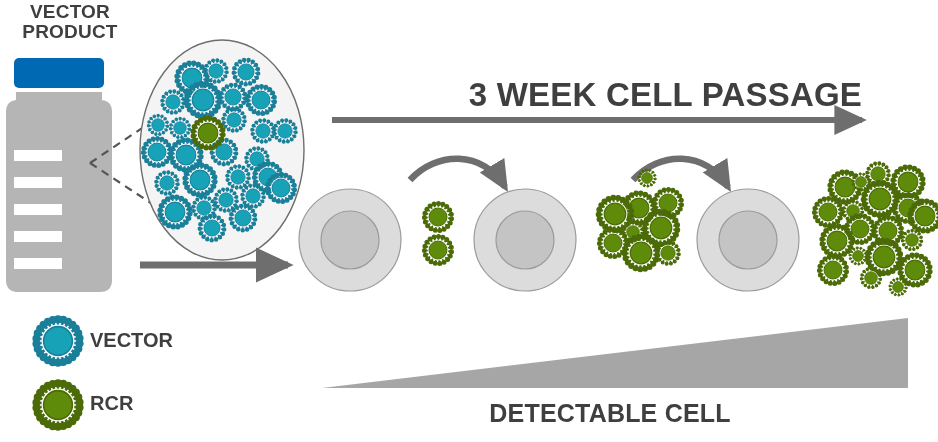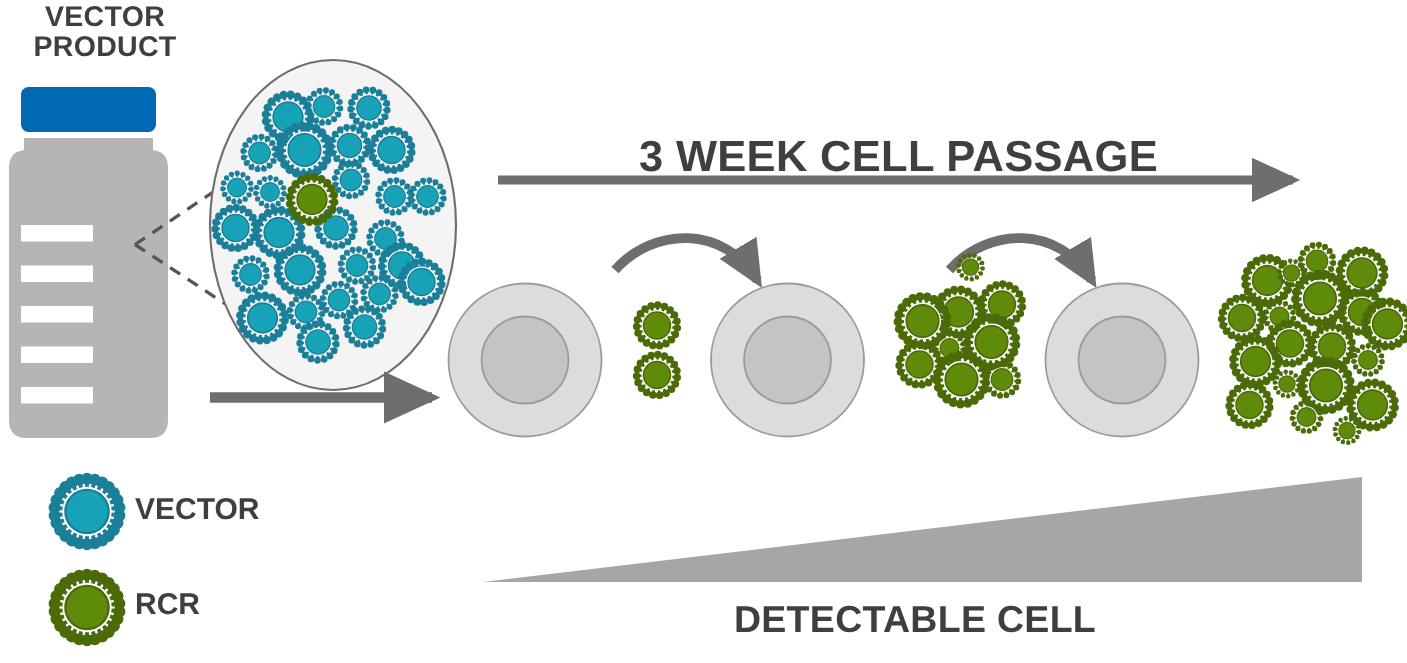--- a/index.html
+++ b/index.html
@@ -35,24 +35,24 @@
   }
   #vector-product-label {
     left: 14px;
     top: 2px;
     font-size: 19px;
     text-align: center;
     width: 112px;
   }
   #passage-title {
     left: 336px;
-    top: 90px;
+    top: 78px;
     width: 526px;
-    text-align: center;
-    font-size: 29px;
+    text-align: right;
+    font-size: 33px;
   }
   #detectable-label {
     left: 330px;
     top: 400px;
     width: 560px;
     text-align: center;
     font-size: 25px;
   }
   .legend-text {
     position: absolute;

